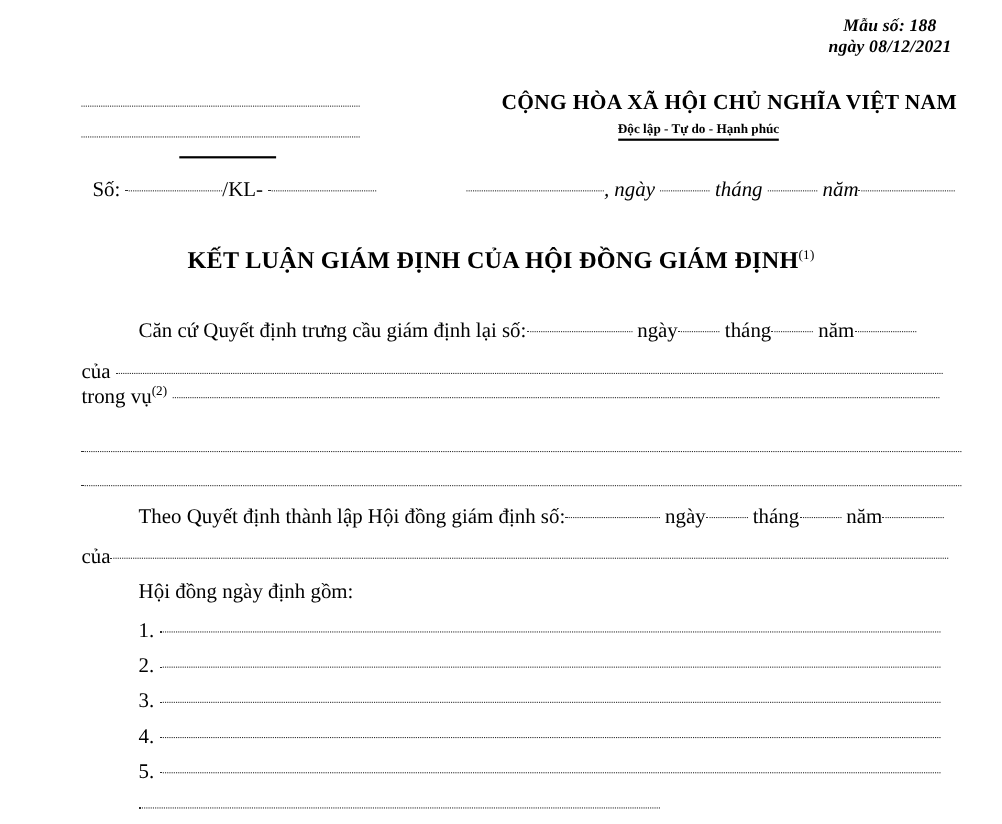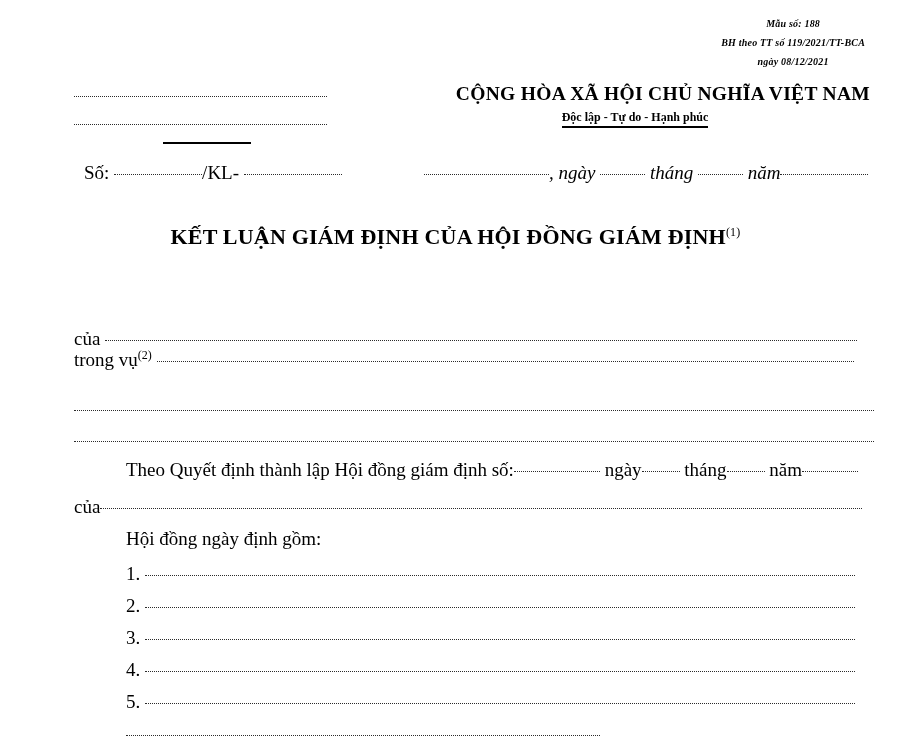--- a/index.html
+++ b/index.html
@@ -34,21 +34,21 @@
     height: 0;
   }
 
   
   #form-meta {
     top: 14px;
     right: 46px;
     text-align: center;
     font-style: italic;
     font-weight: bold;
-    font-size: 10px;
+    font-size: 16px;
     line-height: 19px;
     letter-spacing: 0.2px;
   }
 
   
   #national-heading {
     top: 83px;
     left: 400px;
     width: 470px;
     text-align: center;
@@ -137,21 +137,20 @@
   #row-num-5 { top: 691px; }
   #row-daTien { top: 723px; }
 </style>
 </head>
 <body>
 
 <div id="page">
 
   <div class="abs" id="form-meta">
     <div>Mẫu số: 188</div>
-    <div>BH theo TT số 119/2021/TT-BCA</div>
     <div>ngày 08/12/2021</div>
   </div>
 
   <div class="abs" id="national-heading">
     <div class="line1">CỘNG HÒA XÃ HỘI CHỦ NGHĨA VIỆT NAM</div>
     <div class="line2">Độc lập - Tự do - Hạnh phúc</div>
   </div>
 
   <div class="abs dots-row" id="issuer-line-1"></div>
   <div class="abs dots-row" id="issuer-line-2"></div>
@@ -169,20 +168,26 @@
     <span class="dots" style="width:45px"></span>
     <span>tháng</span>
     <span class="dots" style="width:45px"></span>
     <span>năm</span><span class="dots" style="width:88px"></span>
   </div>
 
   <div class="abs" id="doc-title">
     <span>KẾT LUẬN GIÁM ĐỊNH CỦA HỘI ĐỒNG GIÁM ĐỊNH</span><span class="sup">(1)</span>
   </div>
 
+  <div class="abs body-row" id="row-canCu">
+    <span class="indent"></span><span>Căn cứ Quyết định trưng cầu giám định lại số:</span><span class="dots" style="width:96px"></span>
+    <span>ngày</span><span class="dots" style="width:38px"></span>
+    <span>tháng</span><span class="dots" style="width:38px"></span>
+    <span>năm</span><span class="dots" style="width:56px"></span>
+  </div>
 
   <div class="abs body-row" id="row-cua1">
     <span>của</span>
     <span class="dots" style="width:752px"></span>
   </div>
 
   <div class="abs body-row" id="row-trongVu">
     <span>trong vụ</span><span class="sup-note">(2)</span>
     <span class="dots" style="width:697px"></span>
   </div>

